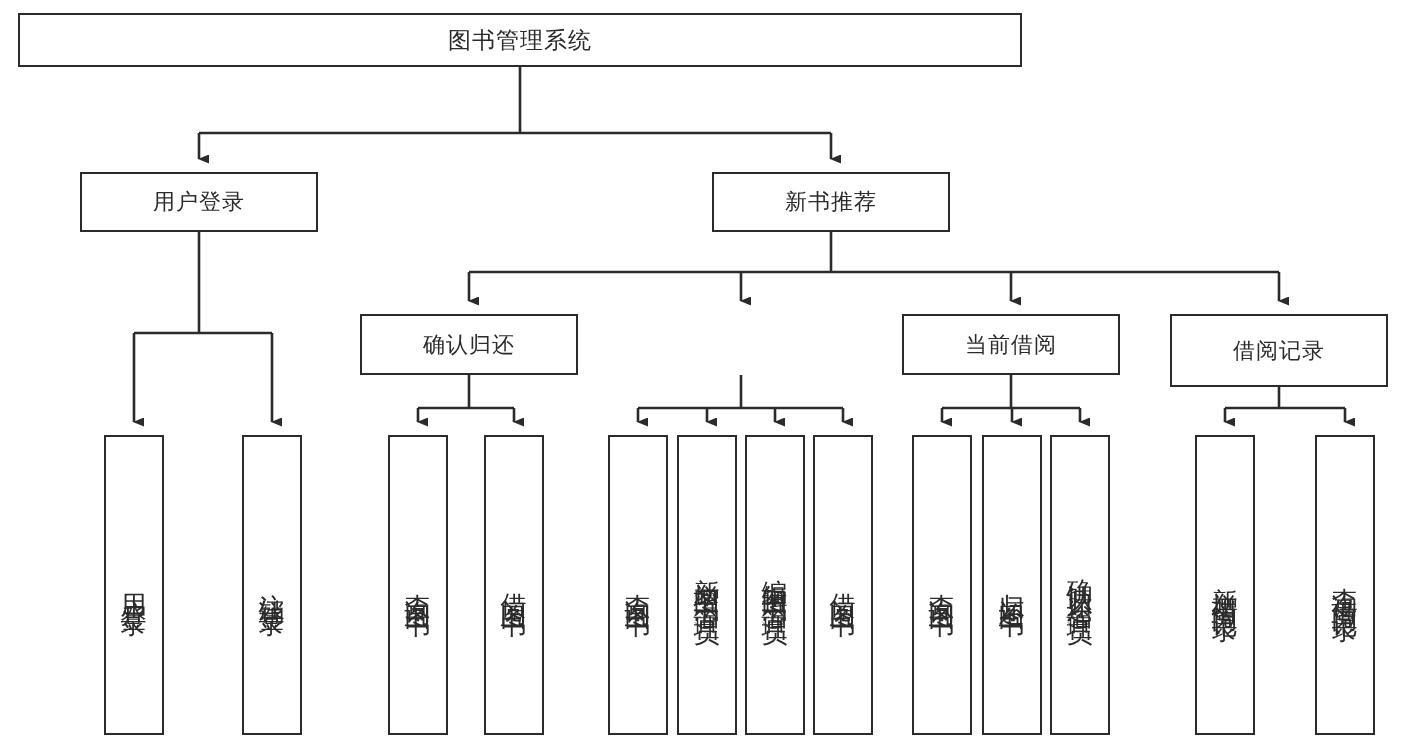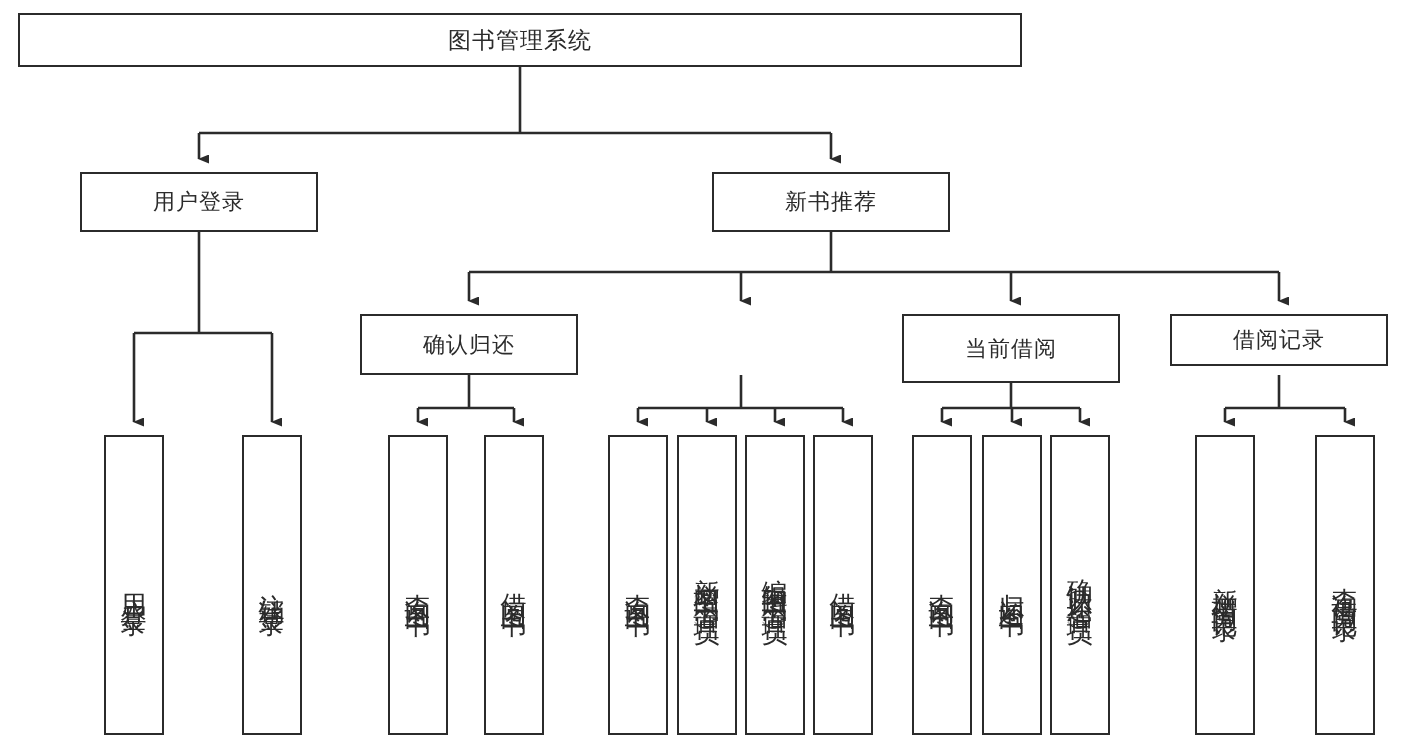--- a/index.html
+++ b/index.html
@@ -121,24 +121,24 @@
   <div class="node horiz" style="left: 80px; top: 172px; width: 238px; height: 60px;">
     <span class="label">用户登录</span>
   </div>
   <div class="node horiz" style="left: 712px; top: 172px; width: 238px; height: 60px;">
     <span class="label">新书推荐</span>
   </div>
 
   <div class="node horiz" style="left: 360px; top: 314px; width: 218px; height: 61px;">
     <span class="label">确认归还</span>
   </div>
-  <div class="node horiz" style="left: 902px; top: 314px; width: 218px; height: 69px;">
+  <div class="node horiz" style="left: 902px; top: 314px; width: 218px; height: 61px;">
     <span class="label">当前借阅</span>
   </div>
-  <div class="node horiz" style="left: 1170px; top: 314px; width: 218px; height: 52px;">
+  <div class="node horiz" style="left: 1170px; top: 314px; width: 218px; height: 73px;">
     <span class="label">借阅记录</span>
   </div>
 
   <div class="node vert" style="left: 104px; top: 435px; width: 60px; height: 300px;">
     <span class="label">用户登录</span>
   </div>
   <div class="node vert" style="left: 242px; top: 435px; width: 60px; height: 300px;">
     <span class="label">注销登录</span>
   </div>
 

